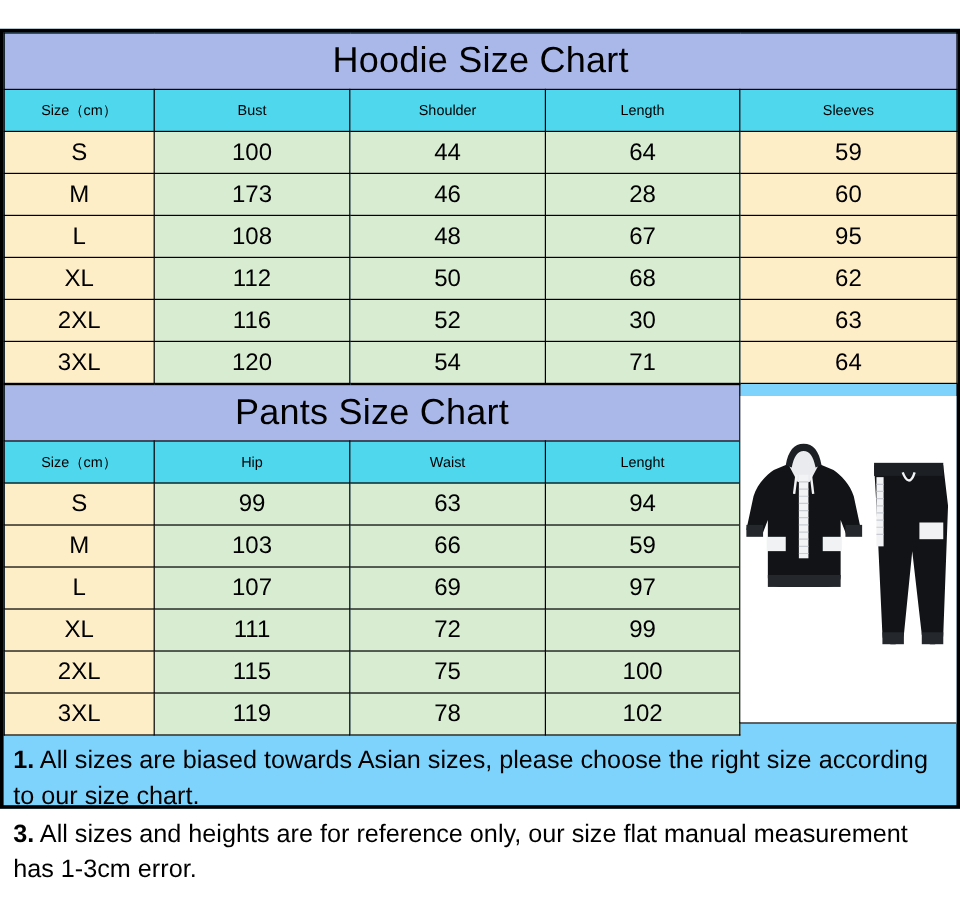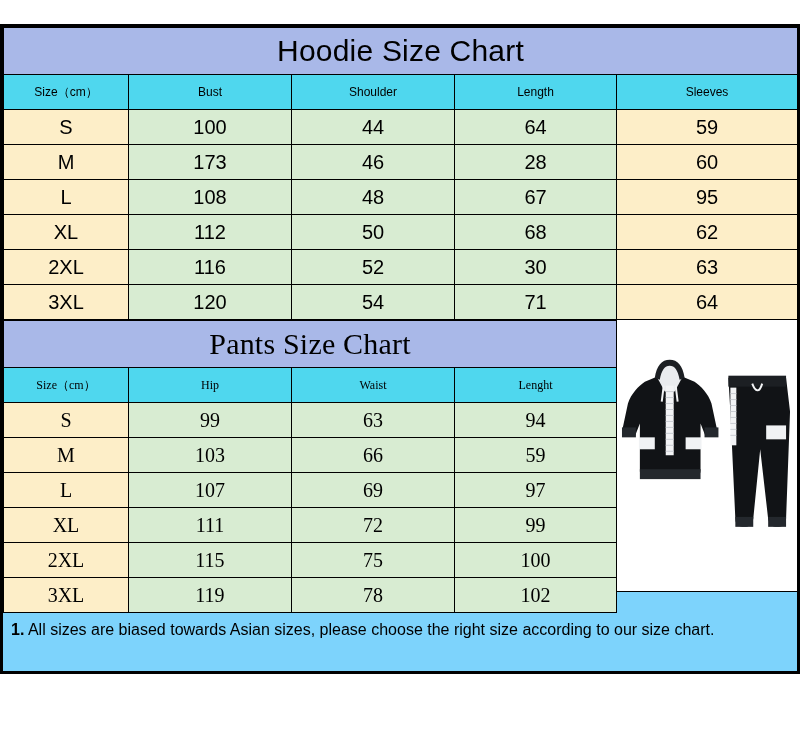--- a/index.html
+++ b/index.html
@@ -56,40 +56,39 @@
     height: 34px;
   }
   .c-size   { background: #fdeec8; }
   .c-alt1   { background: #d8ecd2; }
   .c-alt2   { background: #fdeec8; }
 
   
   .lower {
     display: flex;
     width: 100%;
-    align-items: flex-start;
-    font-family: Liberation Serif, serif;
+    align-items: center;
   }
   .pants-col {
     width: 613px;
     flex: 0 0 613px;
   }
   .img-col {
     flex: 1 1 auto;
     border-left: 1px solid #000;
     border-bottom: 1px solid #000;
     background: #fff;
     position: relative;
     overflow: hidden;
   }
 
   
   .notes {
     padding: 6px 8px 4px 8px;
-    font-size: 16px;
+    font-size: 21px;
     line-height: 1.42;
   }
   .notes p {
     margin: 0 0 2px 0;
   }
   .notes b { font-weight: bold; }
 
   
   .product-svg {
     display: block;
@@ -287,15 +286,18 @@
         <rect x="119" y="198" width="18" height="10" fill="#24282d"></rect>
         <rect x="152" y="198" width="18" height="10" fill="#24282d"></rect>
       </svg>
     </div>
   </div>
 
   <div class="notes">
     <p>
       <b>1.</b><span> All sizes are biased towards Asian sizes, please choose the right size according to our size chart.</span>
     </p>
+    <p>
+      <b>3.</b><span> All sizes and heights are for reference only, our size flat manual measurement has 1-3cm error.</span>
+    </p>
   </div>
 
 </div>
 
 </body></html>

